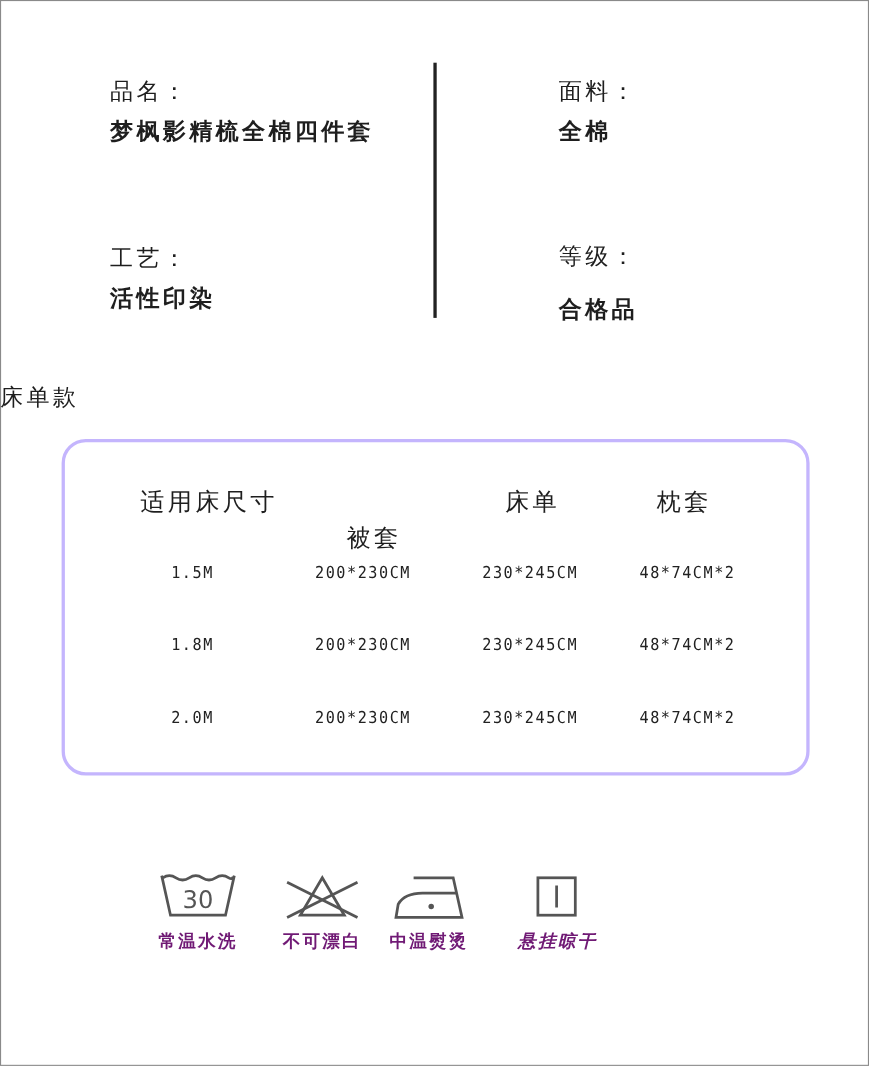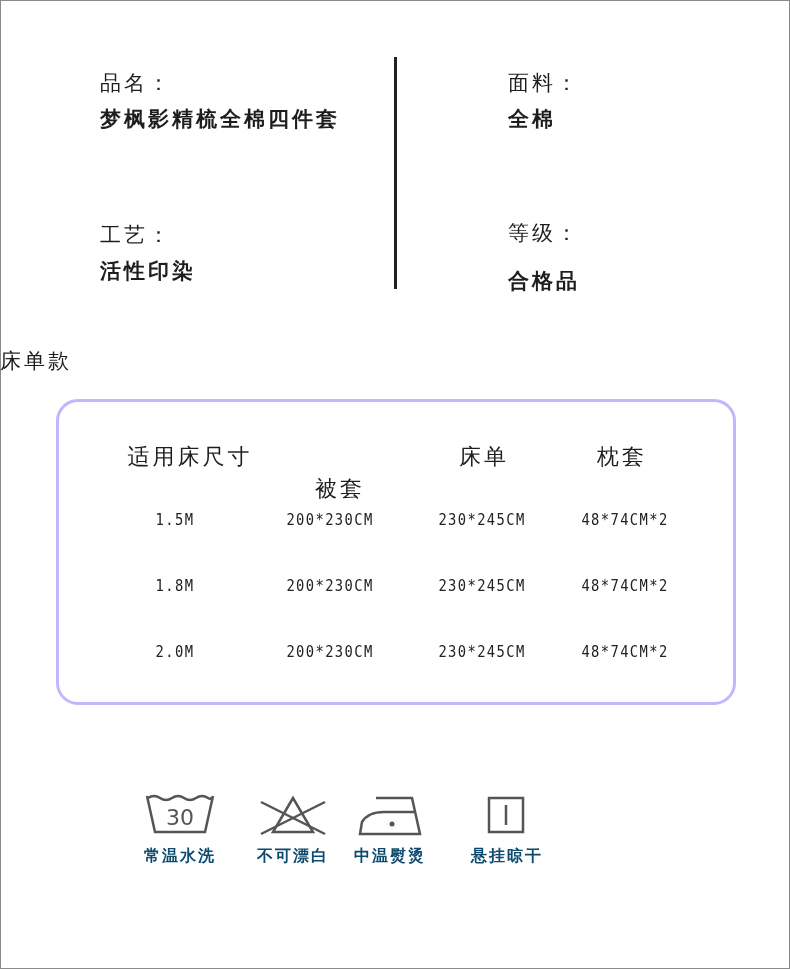--- a/index.html
+++ b/index.html
@@ -24,21 +24,21 @@
     .table-box {
       position: absolute; left: 56px; top: 399px; width: 674px; height: 300px;
       border: 3px solid #c4b5fd; border-radius: 22px;
     }
     .cell { position: absolute; text-align: center; white-space: nowrap; }
     .th { font-size: 22px; letter-spacing: 3px; color: #1e1e1e; }
     .td { font-family: "DejaVu Sans Mono", monospace; font-size: 15px; letter-spacing: 1.5px; color: #222; transform: scaleX(0.92); }
     .care-row { position: absolute; top: 792px; left: 0; width: 638px; height: 90px; }
     .care-item { position: absolute; width: 110px; text-align: center; }
     .care-item svg { display: block; margin: 0 auto; }
-    .care-label { margin-top: 8px; font-size: 16px; font-weight: bold; letter-spacing: 2px; color: #0c4a6e; }
+    .care-label { margin-top: 8px; font-size: 16px; font-weight: bold; letter-spacing: 2px; color: #701a75; }
   </style>
 </head>
 <body>
 
 <div class="frame"></div>
 
 <div class="info-block" style="left:100px; top:68px;">
   <div class="info-label">品名：</div>
   <div class="info-value" style="margin-top:6px;">梦枫影精梳全棉四件套</div>
 </div>
@@ -105,21 +105,21 @@
   </div>
 
   <div class="care-item" style="left:335px;">
     <svg width="72" height="46" viewBox="0 0 72 46">
       <path d="M22 6 L58 6 L66 42 L6 42 L8 30 Q14 20 30 20 L62 20" fill="none" stroke="#555" stroke-width="2.5"></path>
       <circle cx="38" cy="32" r="2.5" fill="#555"></circle>
     </svg>
     <div class="care-label">中温熨烫</div>
   </div>
 
-  <div class="care-item" style="left:452px;">
+  <div class="care-item" style="left:452px;font-style:italic;">
     <svg width="72" height="46" viewBox="0 0 72 46">
       <rect x="18" y="6" width="34" height="34" fill="none" stroke="#555" stroke-width="2.5"></rect>
       <line x1="35" y1="13" x2="35" y2="33" stroke="#555" stroke-width="2.5"></line>
     </svg>
     <div class="care-label">悬挂晾干</div>
   </div>
 
 </div>
 
 </body></html>

